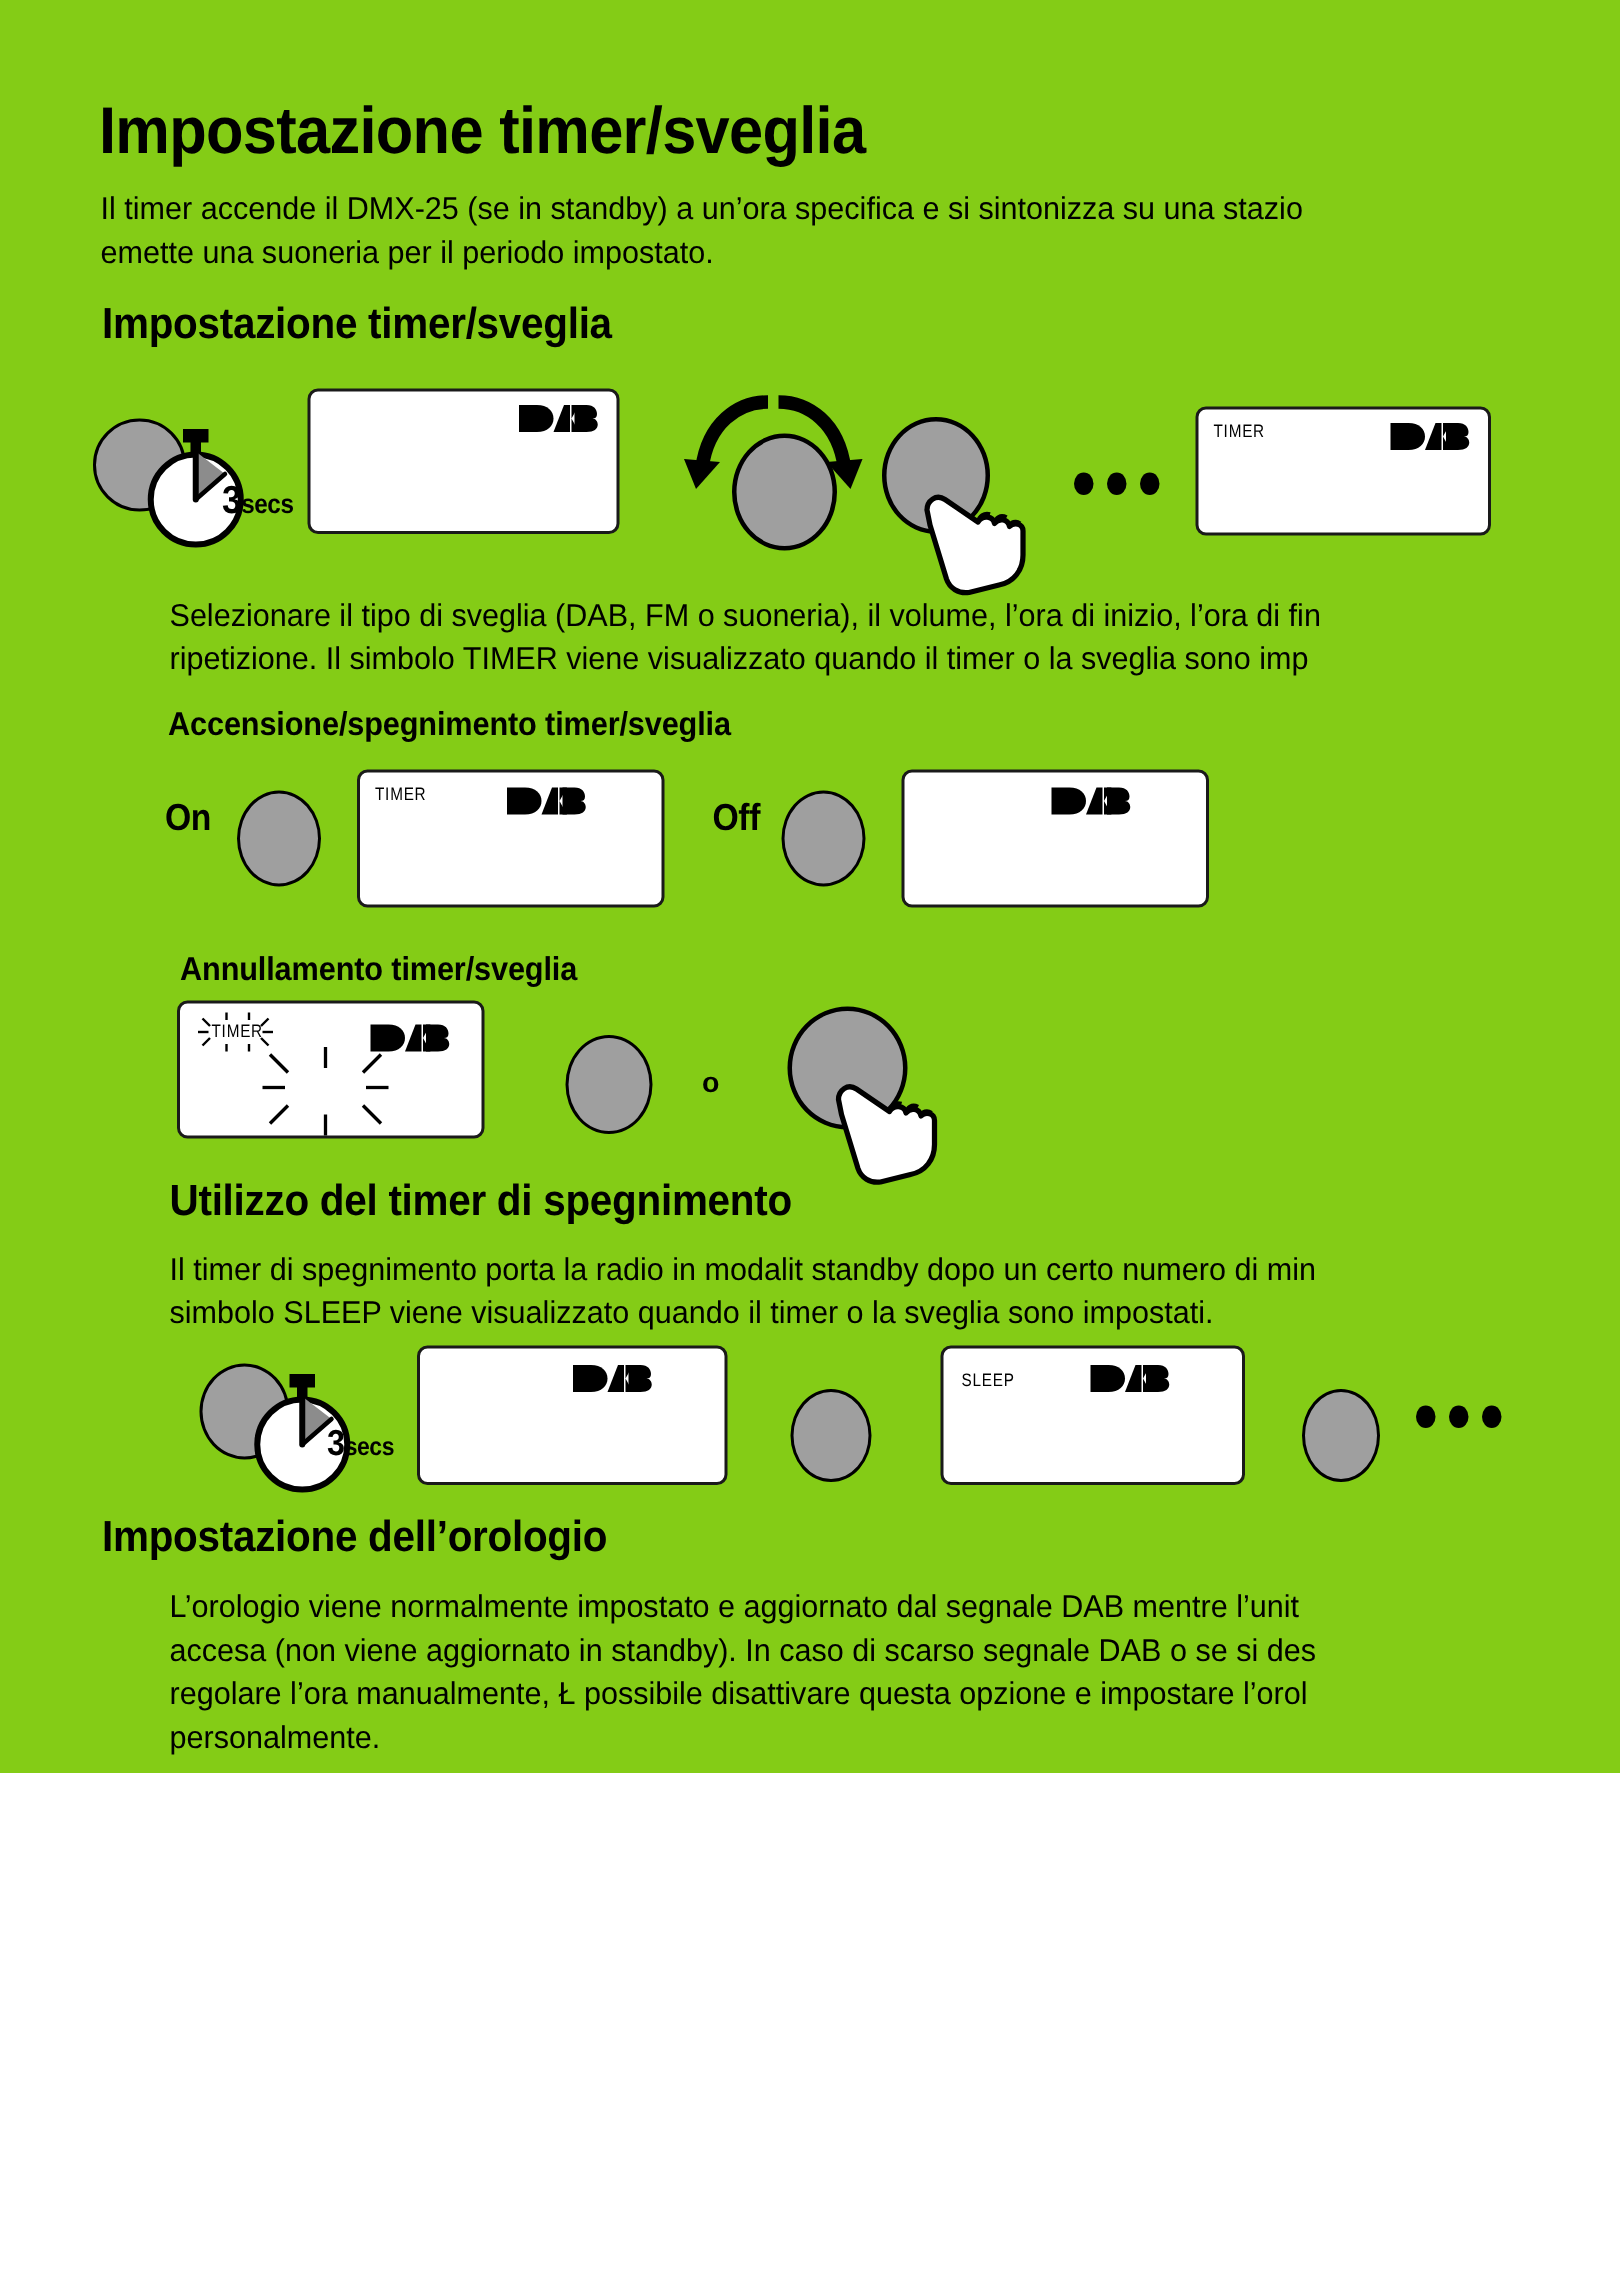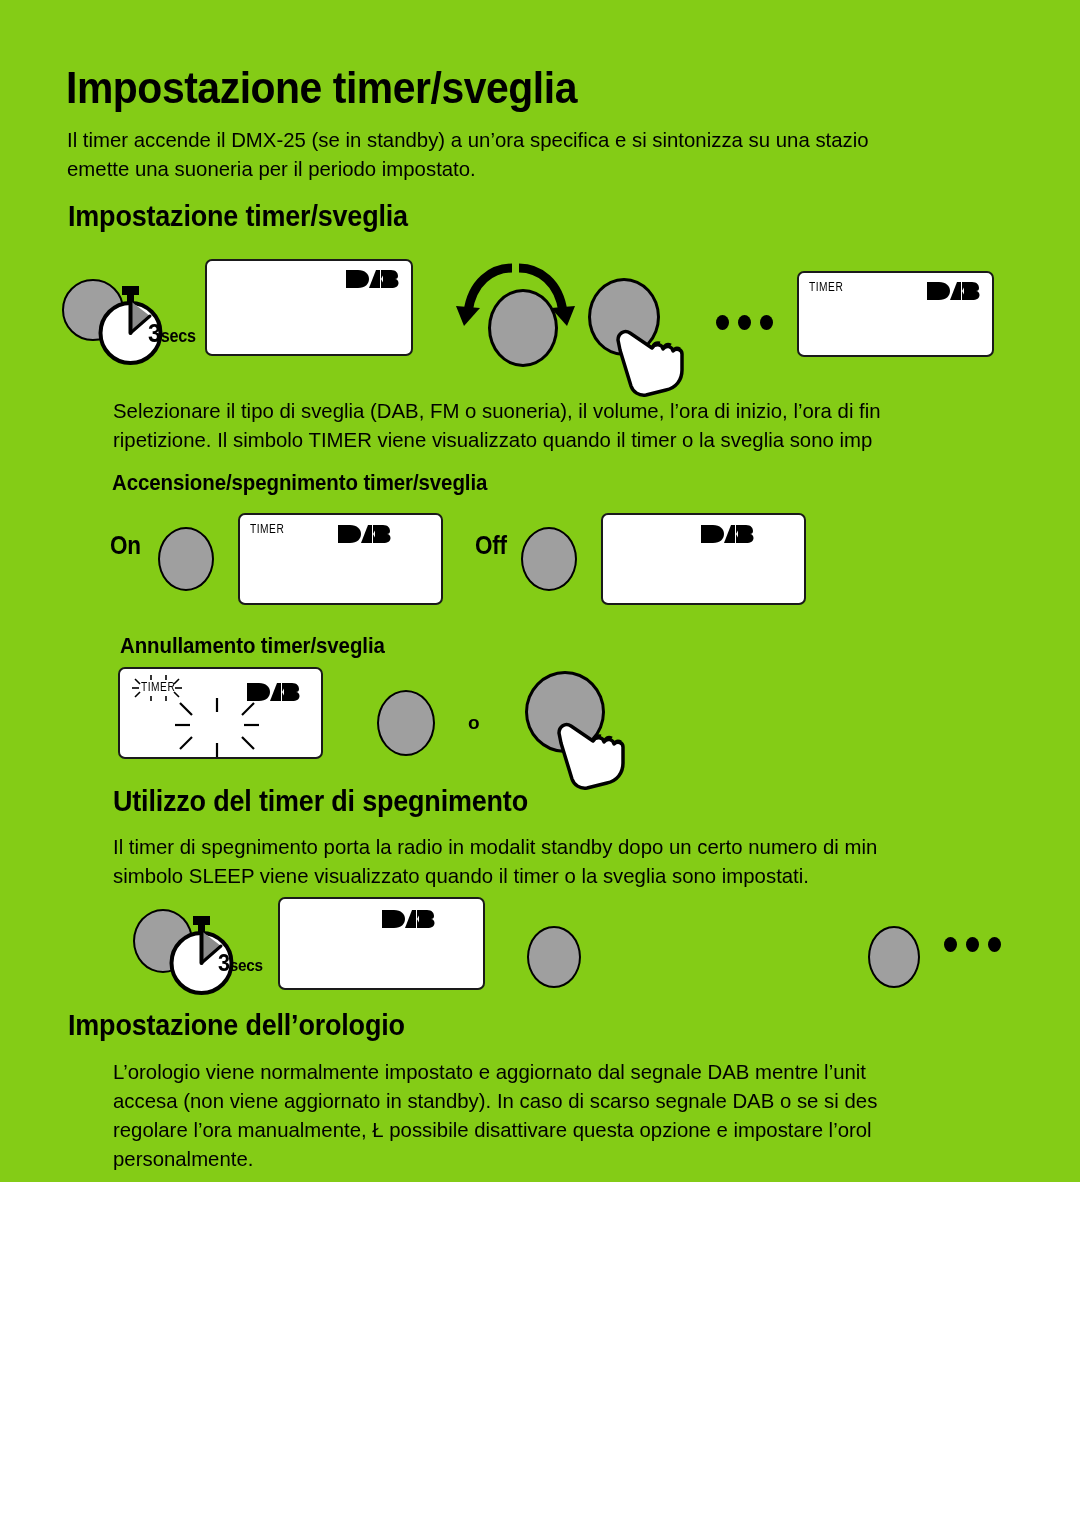--- a/index.html
+++ b/index.html
@@ -317,20 +317,29 @@
     <svg class="dab" viewBox="0 0 54 22" style="right:48px; top:9px;">
       <path d="M1 2 H13 C20 2 24 6 24 11 C24 16 20 20 13 20 H1 Z" fill="#000"></path>
       <path d="M24 20 L31 2 L35 2 L35 20 Z" fill="#000"></path>
       <path d="M36 2 L41 2 L36 11 L41 20 L36 20 Z" fill="#000"></path>
       <path d="M38 2 H46 C51 2 53 5 53 8 C53 10 52 11 50 11 C52 11 53.5 13 53.5 15 C53.5 18 51 20 46 20 H38 Z" fill="#000"></path>
     </svg>
   </div>
 
   <div class="knob-plain" style="left:527px; top:926px; width:54px; height:62px;"></div>
 
+  <div class="lcd" style="left:627px; top:897px; width:203px; height:93px;">
+    <span class="lcd-tag" style="left:12px; top:14px;">SLEEP</span>
+    <svg class="dab" viewBox="0 0 54 22" style="right:48px; top:9px;">
+      <path d="M1 2 H13 C20 2 24 6 24 11 C24 16 20 20 13 20 H1 Z" fill="#000"></path>
+      <path d="M24 20 L31 2 L35 2 L35 20 Z" fill="#000"></path>
+      <path d="M36 2 L41 2 L36 11 L41 20 L36 20 Z" fill="#000"></path>
+      <path d="M38 2 H46 C51 2 53 5 53 8 C53 10 52 11 50 11 C52 11 53.5 13 53.5 15 C53.5 18 51 20 46 20 H38 Z" fill="#000"></path>
+    </svg>
+  </div>
 
   <div class="knob-plain" style="left:868px; top:926px; width:52px; height:62px;"></div>
 
   <div class="dots" style="left:944px; top:937px;">
     <i></i>
       <i></i>
       <i></i>
   </div>
 
   <div class="h2" style="left:68px; top:1009px;">Impostazione dell’orologio</div>

